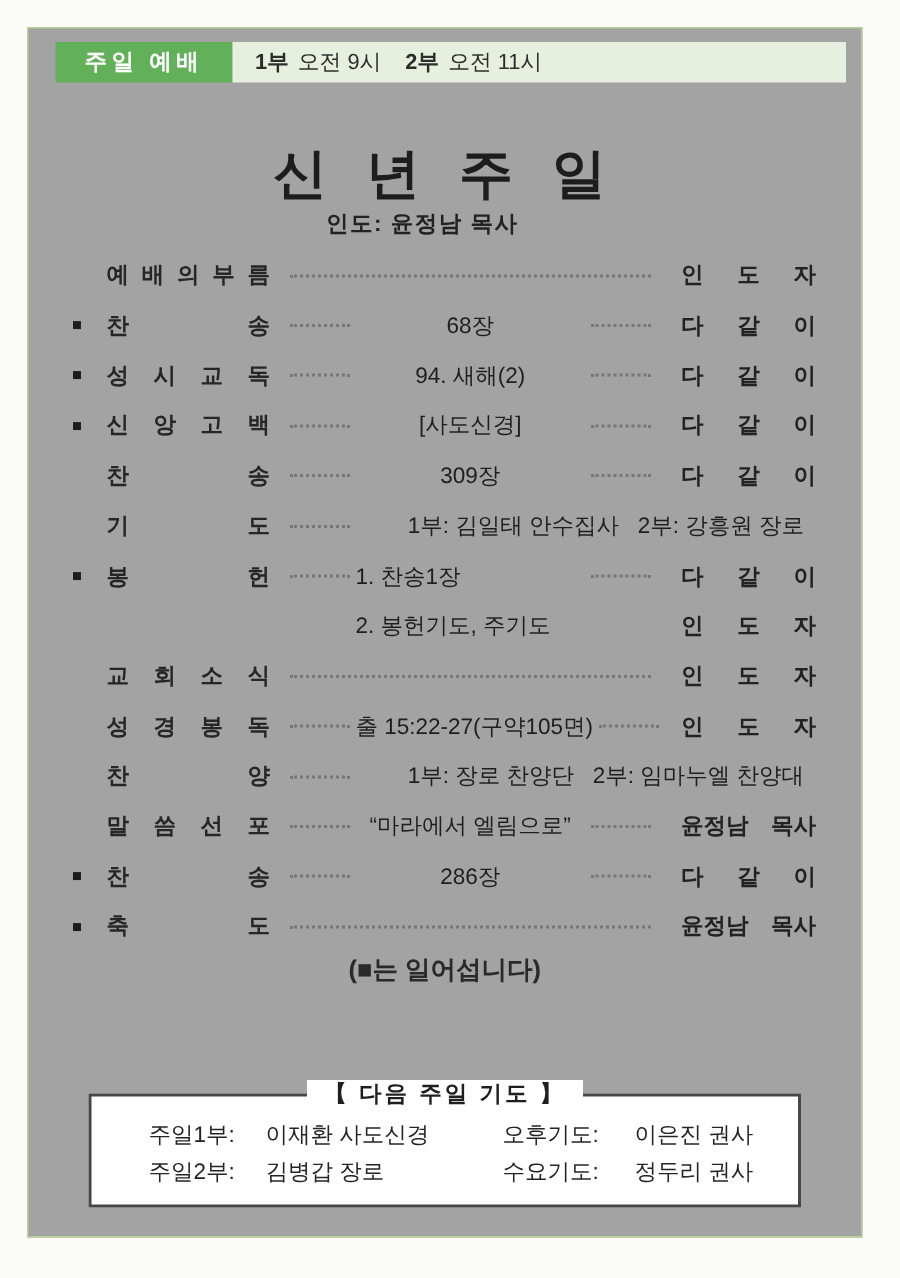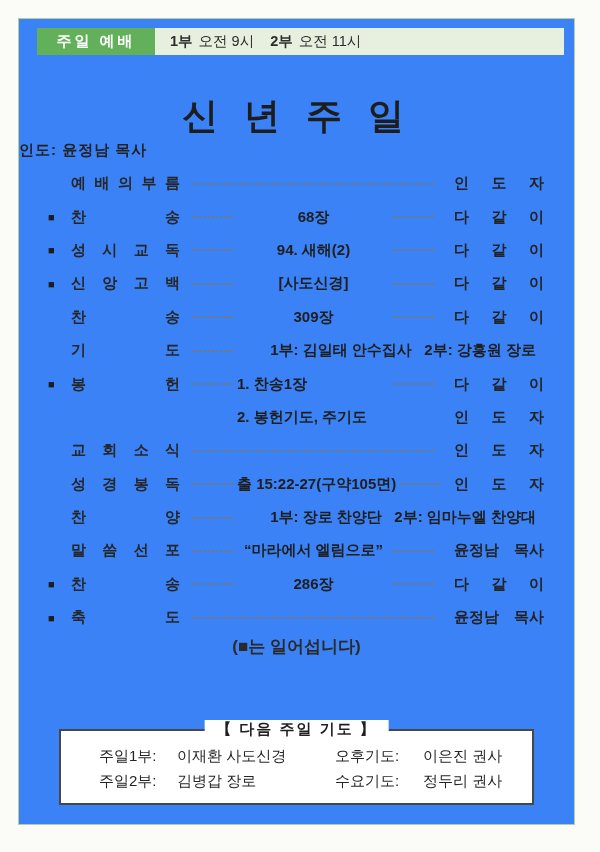--- a/index.html
+++ b/index.html
@@ -8,21 +8,21 @@
     background:#fbfbf8;
     font-family:"Liberation Sans","DejaVu Sans",sans-serif;
     color:#222;
     position:relative;
     -webkit-font-smoothing:antialiased;
   }
   .page-frame{
     position:absolute;left:18px;top:18px;
     width:557px;height:807px;
     border:1.5px solid var(--frame-green,#b5cf97);
-    background:#3b82f6;
+    background:#a3a3a3;
     box-sizing:border-box;
   }
   
   .header-bar{
     display:flex;align-items:stretch;
     margin:9px 10px 0 18px;
     height:27px;
   }
   .header-badge{
     background:var(--badge-green,#63b05b);
@@ -40,21 +40,21 @@
   .svc-time{font-weight:400;margin-right:10px;}
   
   .title{
     margin:44px 0 0 0;
     text-align:center;
     font-size:36px;font-weight:700;color:#1d1d1d;
     letter-spacing:7px;word-spacing:2px;line-height:34px;
   }
   .leader-line{
     margin-top:6px;margin-right:30px;
-    text-align:left;font-size:15px;font-weight:700;color:#222;
+    text-align:center;font-size:15px;font-weight:700;color:#222;
     line-height:22px;letter-spacing:1px;
   }
   
   .order{margin-top:6px;}
   .row{
     display:flex;align-items:center;
     height:33.4px;
     padding-left:29px;padding-right:30px;
     font-size:15px;font-weight:600;color:#262626;
   }
@@ -64,21 +64,21 @@
     text-align:justify;text-align-last:justify;
     letter-spacing:1px;
   }
   .mid{flex:1;display:flex;align-items:center;margin:0 8px;min-width:0;}
   .dots{
     flex:none;width:40px;height:0;
     border-bottom:2px dotted #777;
     margin:0 4px;
   }
   .dots.grow{flex:1;width:auto;}
-  .value{flex:1;text-align:center;font-weight:700;white-space:pre;color:#1e1e1e;}
+  .value{flex:1;text-align:center;font-weight:400;white-space:pre;color:#1e1e1e;}
   .value.val-left{text-align:left;}
   .value.val-right{text-align:right;}
   .mid.indent{padding-left:48px;}
   .rightcol{
     width:90px;flex:none;margin-left:8px;
     text-align:justify;text-align-last:justify;
     font-weight:600;color:#222;
   }
   
   .footnote{

